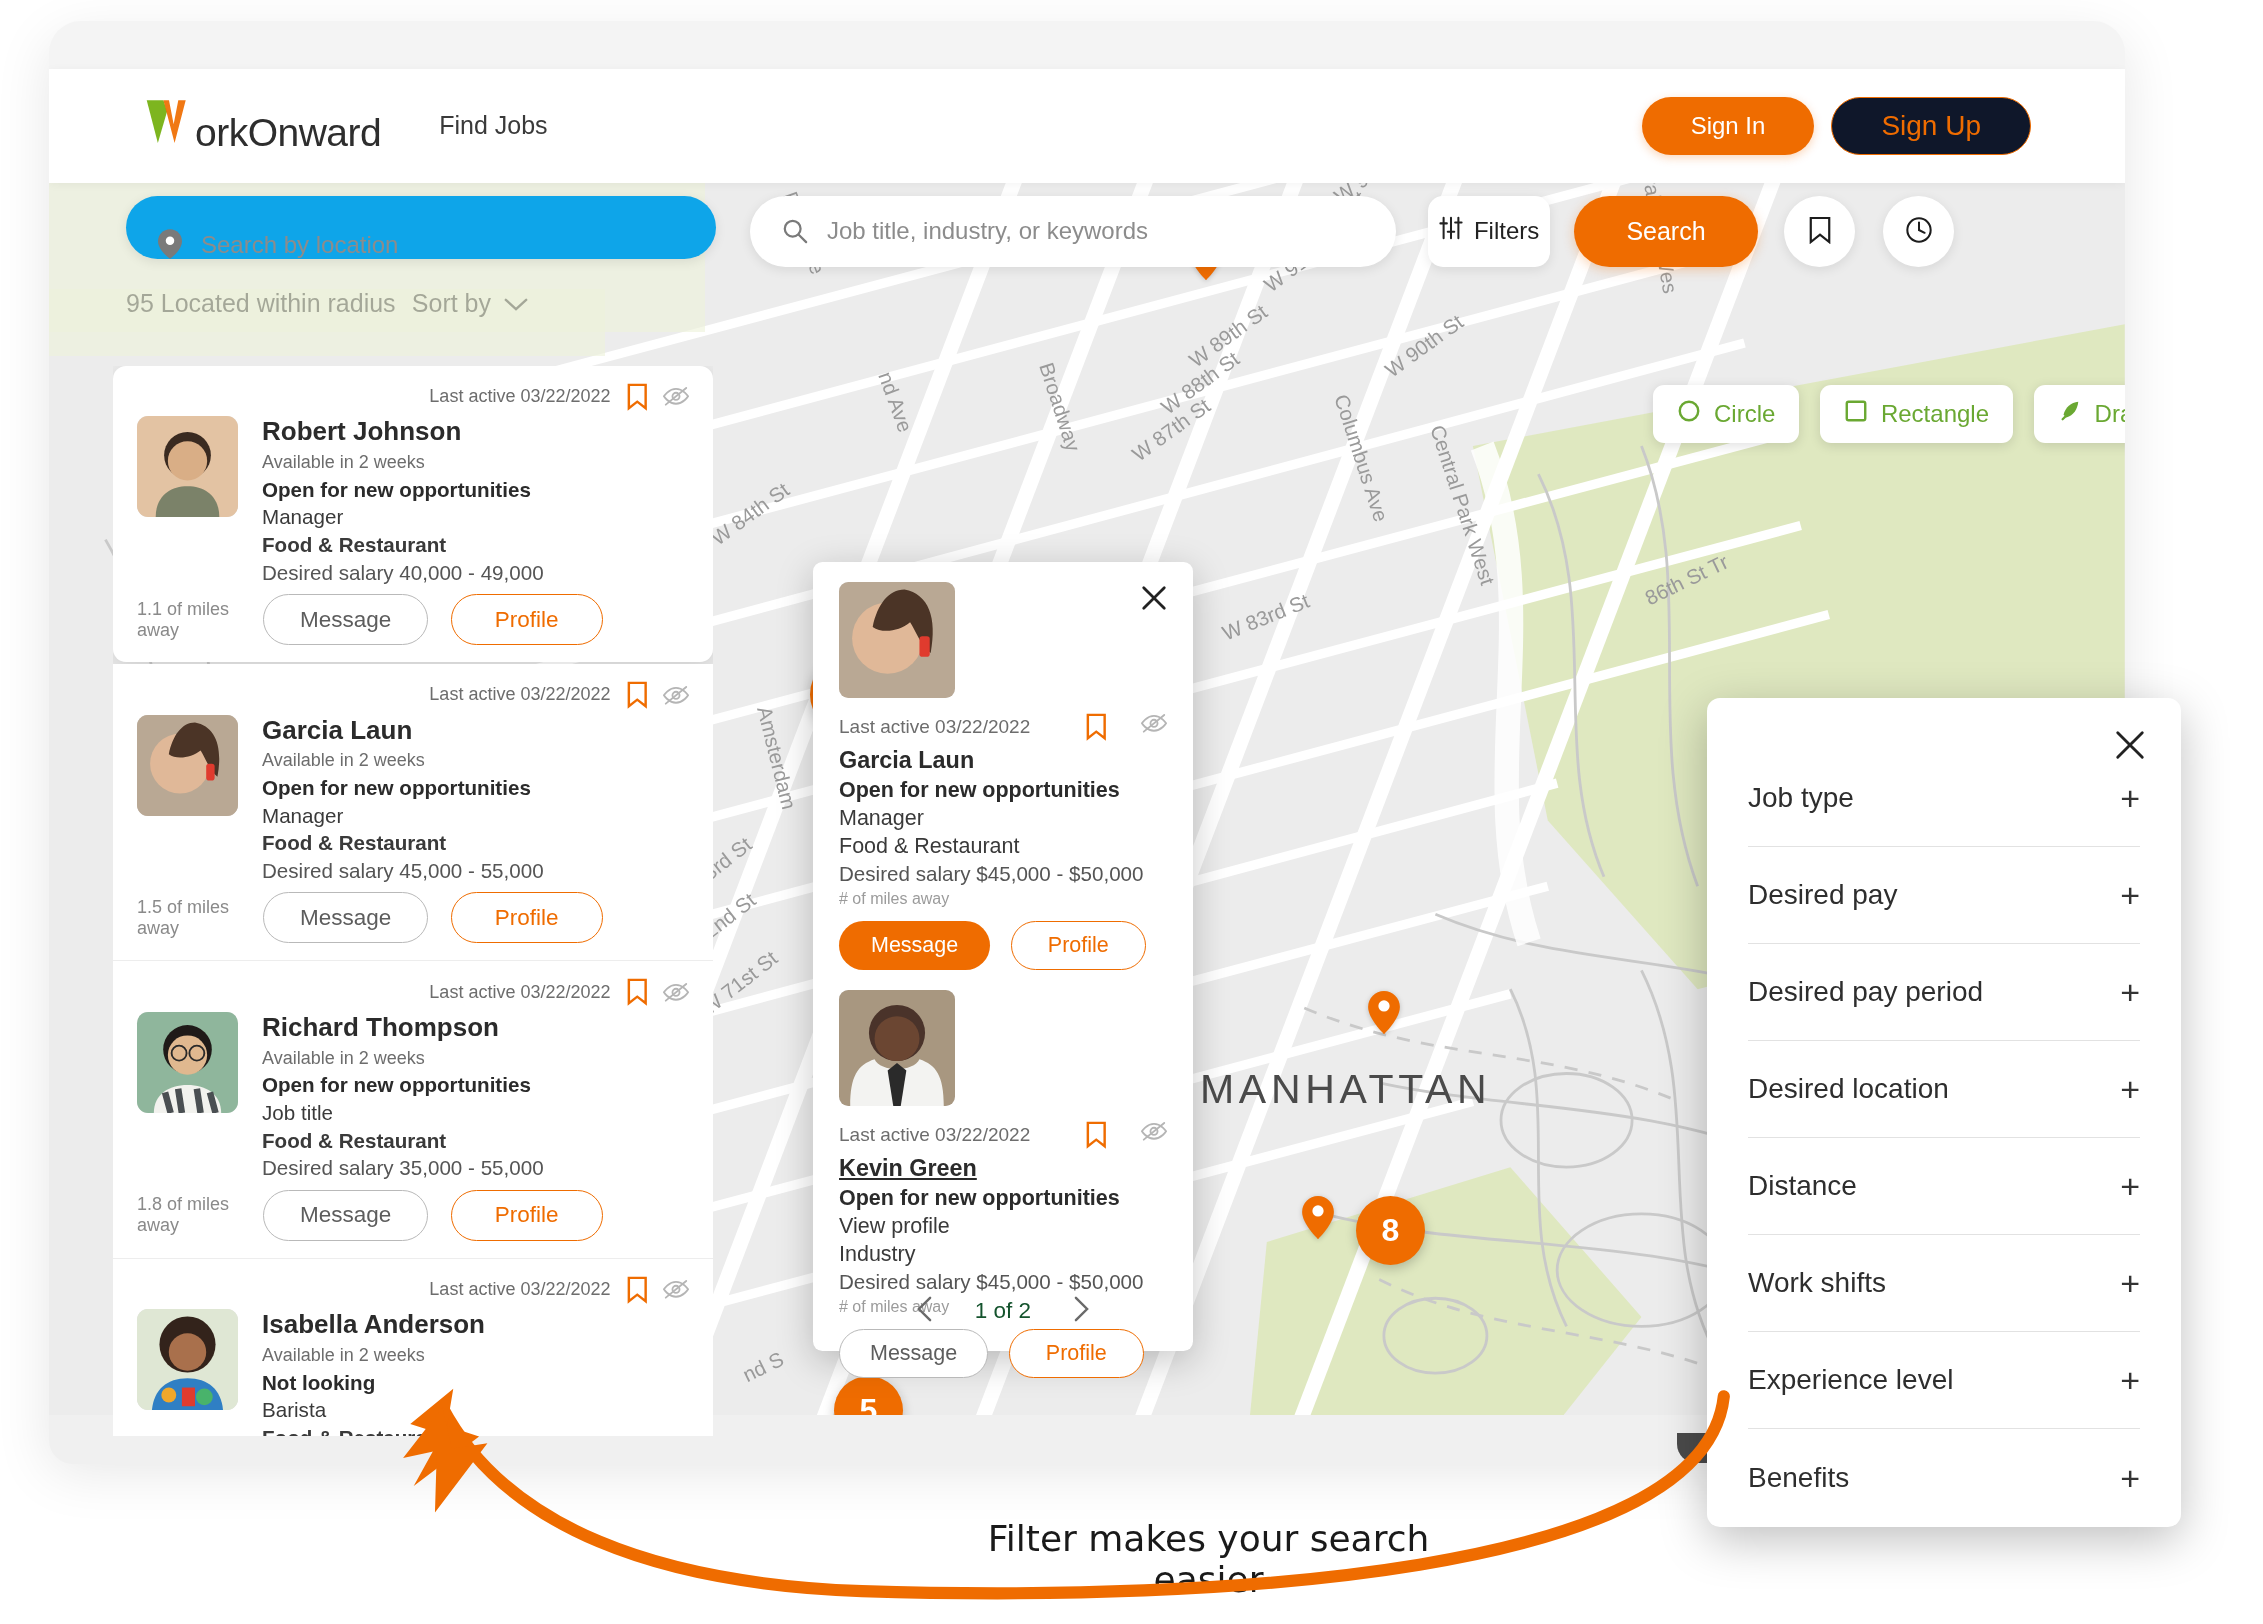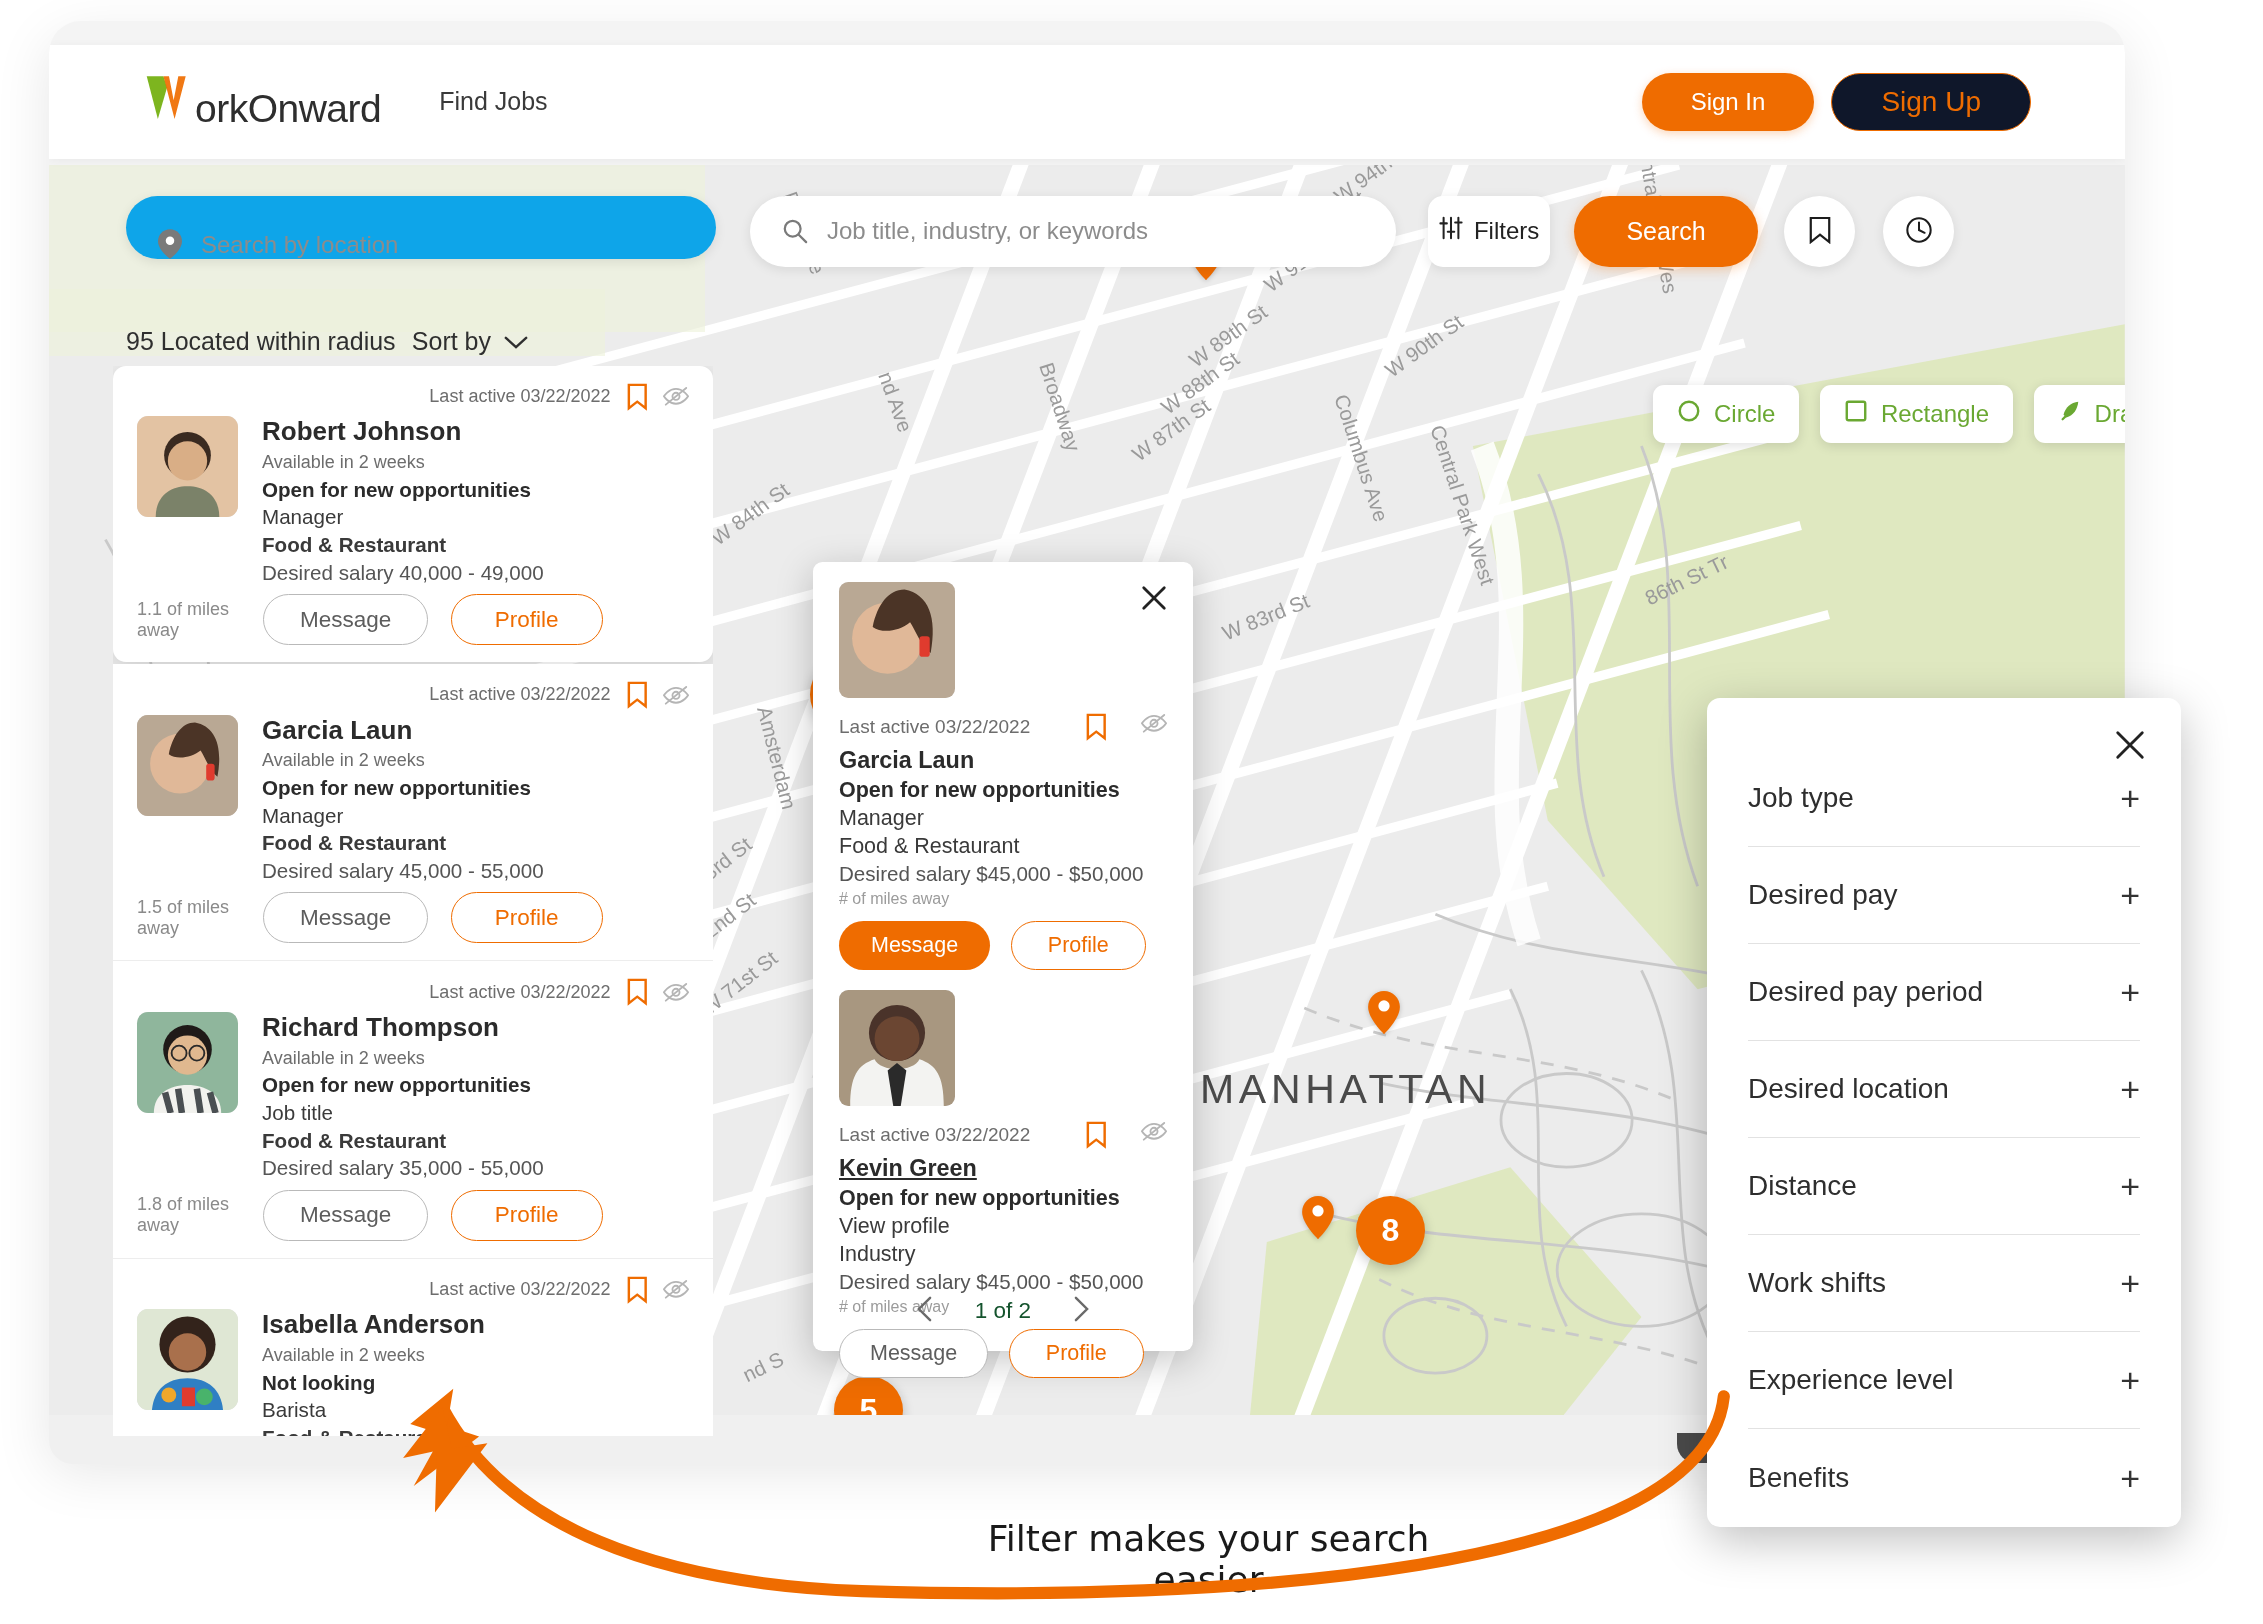--- a/index.html
+++ b/index.html
@@ -26,21 +26,21 @@
     border-radius:0 0 24px 24px;
   }
   #frame-shadow-block{
     position:absolute; left:1677px; top:1433px;
     width:450px; height:30px; background:#3c3c3c; border-radius:0 0 19px 19px;
     opacity:.92;
   }
 
   
   #topnav{
-    position:absolute; left:0; top:24px; width:2076px; height:114px;
+    position:absolute; left:0; top:48px; width:2076px; height:114px;
     background:#fff; display:flex; align-items:center;
     box-shadow:0 1.9px 9.4px rgba(0,0,0,.05);
     z-index:6;
   }
   #brand{ margin-left:94px; display:flex; align-items:baseline; }
   .logo-w{
     font-size:49px; font-weight:700; line-height:1;
     position:relative; display:inline-block; width:52px; height:49px;
   }
   .logo-w svg{ position:absolute; left:0; top:1.9px; }
@@ -129,21 +129,21 @@
     border-radius:50%; border:none; cursor:pointer;
     display:flex; align-items:center; justify-content:center;
     box-shadow:0 2.8px 11.2px rgba(0,0,0,.09);
   }
   #bookmark-btn{ left:1735px; }
   #history-btn{ left:1834px; }
 
   
   #results-header{
     position:absolute; left:0; top:268px; width:556px; height:67px;
-    display:flex; align-items:flex-end; z-index:4;
+    display:flex; align-items:flex-start; z-index:4;
     background:rgba(238,242,218,.62);
   }
   #results-count{ margin-left:77px; font-size:25px; color:#2f2f2f; }
   #sort-by{
     margin-left:auto; margin-right:77px; display:flex; align-items:center; gap:13px;
     font-size:25px; color:#2f2f2f; cursor:pointer;
   }
   #results-list{
     position:absolute; left:64px; top:345px; width:600px; height:1070px;
     z-index:4; overflow:hidden;

